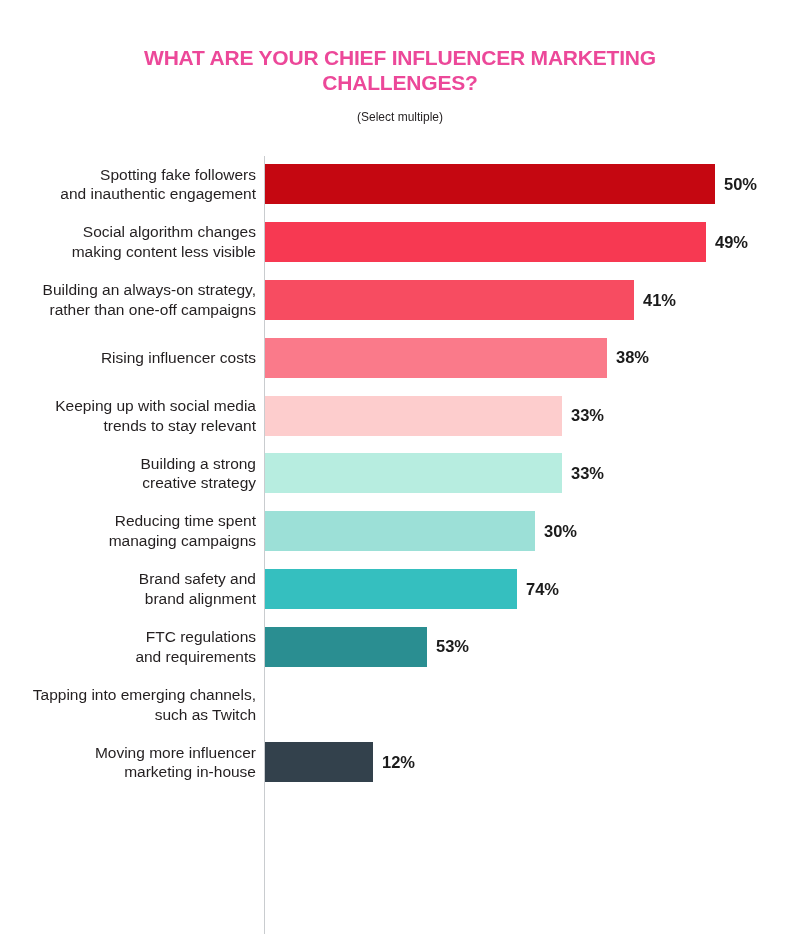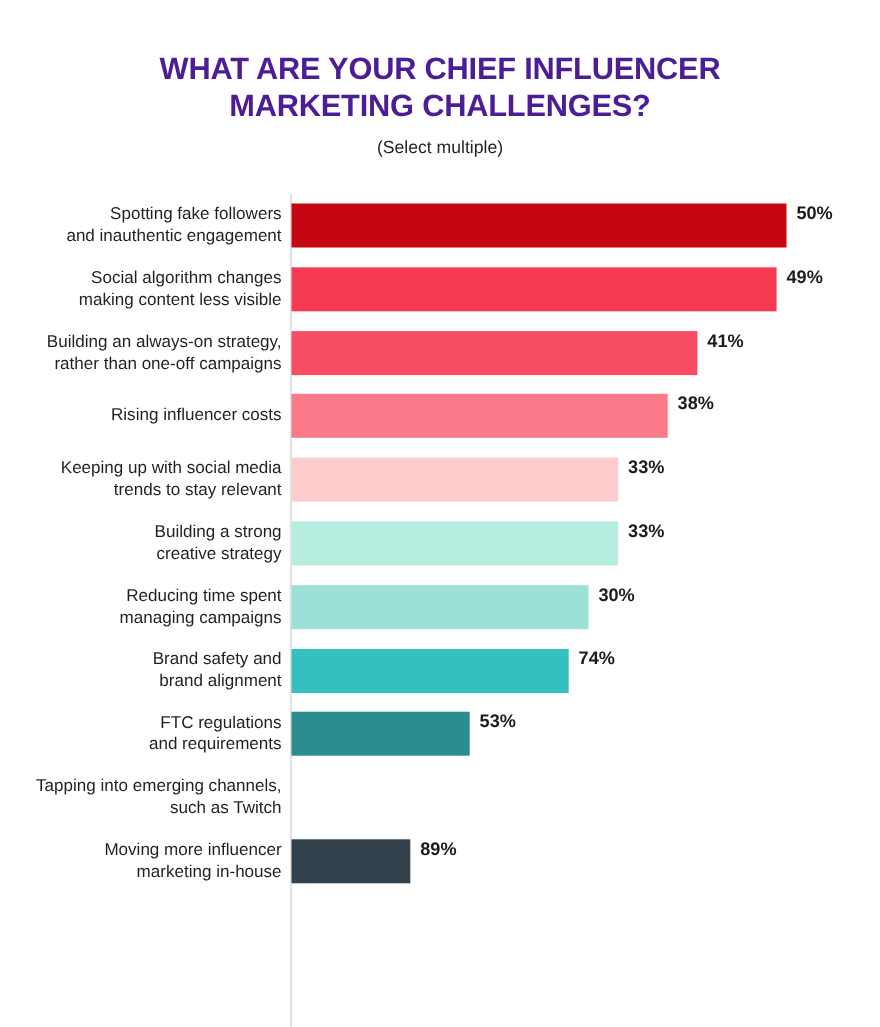--- a/index.html
+++ b/index.html
@@ -21,31 +21,31 @@
     height: 934px;
     box-sizing: border-box;
   }
 
   
   .title-block {
     padding-top: 46px;
     text-align: center;
   }
   .chart-title {
-    font-size: 28px;
+    font-size: 21px;
     font-weight: bold;
     letter-spacing: -0.2px;
     line-height: 1.18;
-    color: #4c1d95;
+    color: #ec4899;
     margin: 0 auto;
     max-width: 640px;
     text-transform: uppercase;
   }
   .chart-subtitle {
-    font-size: 16px;
+    font-size: 12px;
     font-weight: normal;
     color: #231f20;
     margin-top: 14px;
   }
 
   
   .plot-wrap {
     position: relative;
     margin-top: 22px;
     width: 800px;
@@ -88,20 +88,21 @@
     white-space: pre-line;
   }
 
   .bar-area {
     position: absolute;
     left: 265px;
     top: 50%;
     transform: translateY(-50%);
     height: 40px;
     display: flex;
+    align-items: center;
   }
 
   .bar {
     height: 40px;
     display: block;
   }
 
   .bar-value {
     font-size: 16.5px;
     font-weight: bold;
@@ -196,20 +197,20 @@
         </div>
         <div class="bar-row">
           <div class="cat-label">Tapping into emerging channels,
 such as Twitch</div>
         </div>
         <div class="bar-row">
           <div class="cat-label">Moving more influencer
 marketing in-house</div>
           <div class="bar-area">
             <span class="bar" style="width: 108px; background: rgb(51, 65, 76);"></span>
-            <span class="bar-value">89%</span>
+            <span class="bar-value">12%</span>
           </div>
         </div>
       </div>
 
   </div>
 
 </div>
 
 </body></html>

